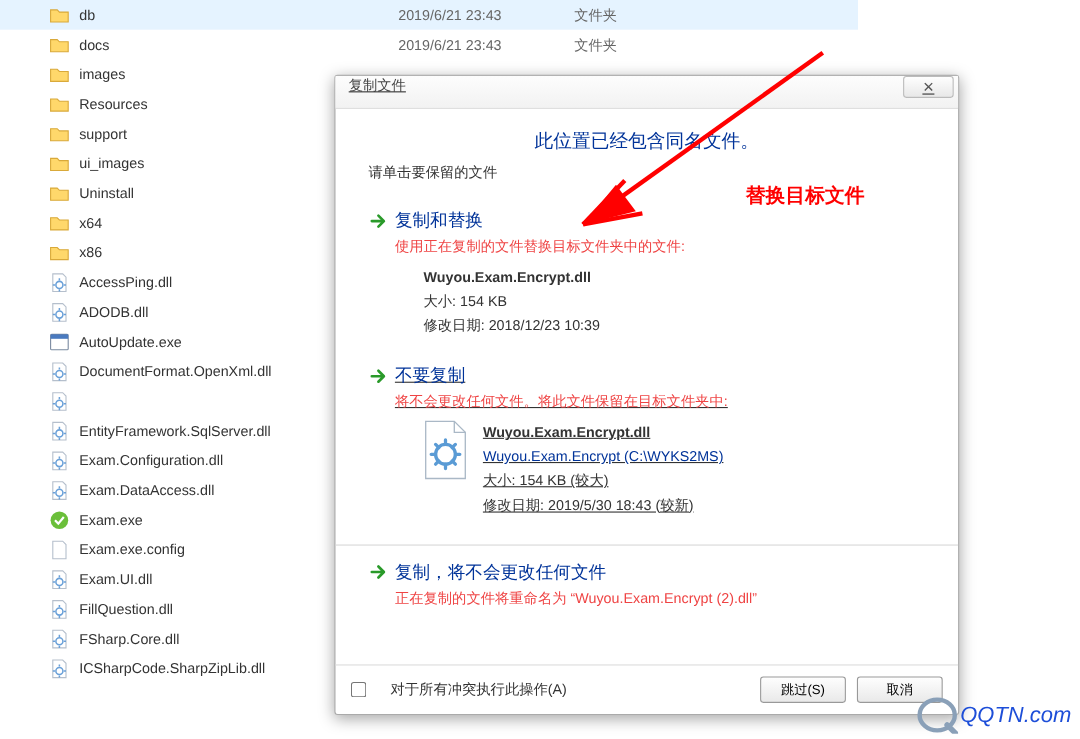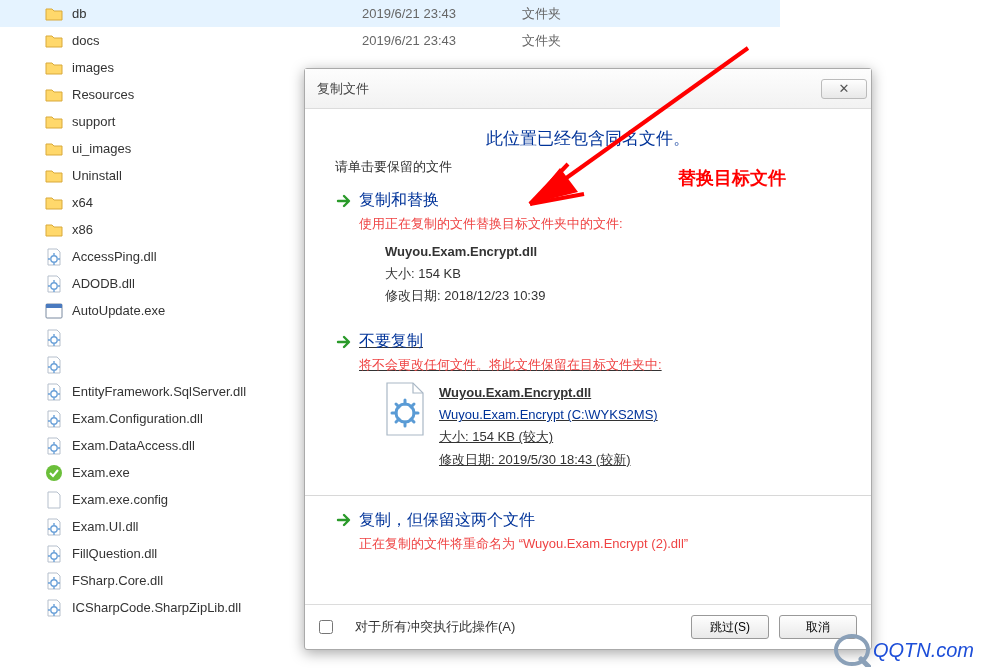--- a/index.html
+++ b/index.html
@@ -54,27 +54,28 @@
     width: 568px;
     height: 582px;
     background: #fff;
     border: 1px solid #aaa;
     box-shadow: 0 3px 14px rgba(0,0,0,.35);
     border-radius: 3px;
     display: flex;
     flex-direction: column;
   }
   .titlebar {
-    height: 40px;
+    height: 30px;
     background: linear-gradient(#fdfdfd,#f2f2f2);
     border-bottom: 1px solid #dcdcdc;
     display: flex;
-    align-items: center;
+    align-items: flex-start;
     padding: 0 4px 0 12px;
     font-size: 13px;
+    text-decoration: underline;
   }
   .titlebar .title { flex: 1; color: #444; }
   .close-btn {
     width: 46px; height: 20px;
     border: 1px solid #bbb;
     border-radius: 3px;
     background: linear-gradient(#fefefe,#e8e8e8);
     display: flex; align-items: center; justify-content: center;
     font-size: 13px; color: #555;
     cursor: default;
@@ -86,21 +87,21 @@
   }
   .headline {
     color: #003399;
     font-size: 17px;
     margin-bottom: 8px;
     text-align: center;
   }
   .subhead {
     font-size: 13px;
     color: #333;
-    margin-bottom: 14px;
+    margin-bottom: 24px;
   }
   .option-block { margin-bottom: 24px; }
   .option-title-row { display: flex; align-items: center; gap: 6px; }
   .option-title {
     color: #003399;
     font-size: 16px;
   }
   .option-desc {
     color: #ef4444;
     font-size: 13px;
@@ -282,20 +283,21 @@
       <span class="name">AutoUpdate.exe</span>
       <span class="date"></span>
       <span class="type"></span>
     </div>
     <div class="file-row">
       <span class="icon"><svg width="20" height="20" viewBox="0 0 20 20">
           <path d="M4 2h9l3 3v13H4z" fill="#fff" stroke="#b5bfcc"></path>
           <circle cx="10" cy="12" r="3.2" fill="none" stroke="#6aa0d8" stroke-width="1.4"></circle>
           <path d="M10 8v-2M10 18v-2M6 12H4M16 12h-2" stroke="#6aa0d8" stroke-width="1.4"></path>
         </svg></span>
+      <span class="name">DocumentFormat.OpenXml.dll</span>
       <span class="date"></span>
       <span class="type"></span>
     </div>
     <div class="file-row">
       <span class="icon"><svg width="20" height="20" viewBox="0 0 20 20">
           <path d="M4 2h9l3 3v13H4z" fill="#fff" stroke="#b5bfcc"></path>
           <circle cx="10" cy="12" r="3.2" fill="none" stroke="#6aa0d8" stroke-width="1.4"></circle>
           <path d="M10 8v-2M10 18v-2M6 12H4M16 12h-2" stroke="#6aa0d8" stroke-width="1.4"></path>
         </svg></span>
       <span class="date"></span>
@@ -438,21 +440,21 @@
       </div>
     </div>
 
     <hr class="sep">
 
     <div class="option-block" style="margin-bottom:0">
       <div class="option-title-row">
         <svg width="18" height="18" viewBox="0 0 18 18">
             <path d="M3 9h9M9 4l5 5-5 5" stroke="#2a9a2a" stroke-width="2.4" fill="none" stroke-linecap="round" stroke-linejoin="round"></path>
           </svg>
-        <span class="option-title">复制，但保留这两个文件</span>
+        <span class="option-title">复制，将不会更改任何文件</span>
       </div>
       <div class="option-desc">
         <span>正在复制的文件将重命名为</span>
         <span>“Wuyou.Exam.Encrypt (2).dll”</span>
       </div>
     </div>
   </div>
   <div class="footer">
     <label class="checkbox-wrap">
       <input type="checkbox" style="">

